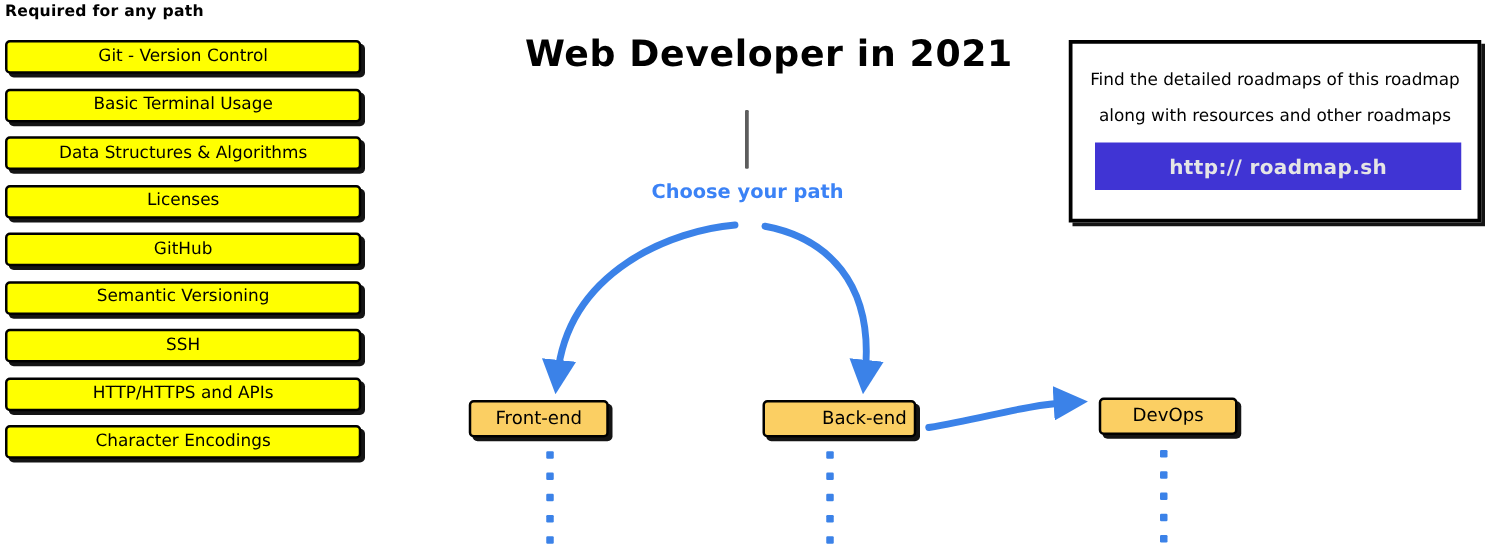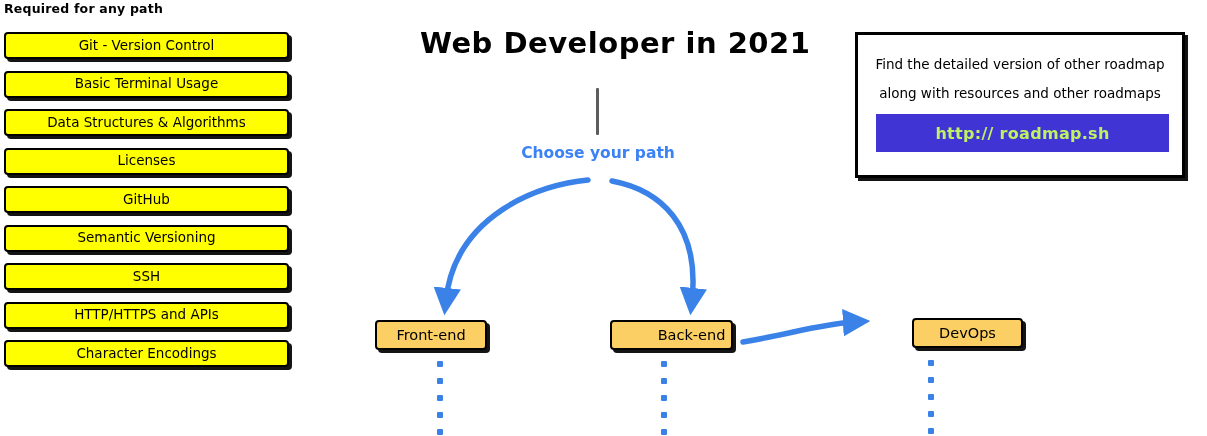--- a/index.html
+++ b/index.html
@@ -111,21 +111,21 @@
     box-sizing: border-box;
   }
   .path-node .node-label {
     font-size: 14.5px;
     color: #000000;
     line-height: 1;
     white-space: nowrap;
   }
   #node-frontend { left: 375px; top: 320px; width: 112px; }
   #node-backend  { left: 610px; top: 320px; width: 123px; padding-left: 40px; }
-  #node-devops   { left: 879px; top: 318px; width: 111px; margin-left: 33px; }
+  #node-devops   { left: 879px; top: 318px; width: 111px; }
 
   
   .dot-trail {
     position: absolute;
     width: 6px;
   }
   .dot-trail span {
     display: block;
     width: 6px;
     height: 6px;
@@ -169,21 +169,21 @@
     background: #4034d4;
     display: flex;
     align-items: center;
     justify-content: center;
     border: none;
     cursor: pointer;
   }
   #promo-button .promo-url {
     font-size: 16px;
     font-weight: bold;
-    color: #bef264;
+    color: #e5e5e5;
     letter-spacing: .3px;
     white-space: nowrap;
   }
 </style>
 </head>
 <body>
 
 <div id="required-header">Required for any path</div>
 
 <div id="required-list">
@@ -277,18 +277,18 @@
 
 <div id="trail-devops" class="dot-trail">
   <span></span>
   <span></span>
   <span></span>
   <span></span>
   <span></span>
 </div>
 
 <div id="promo-card">
-  <div id="promo-line1">Find the detailed version of other roadmap</div>
+  <div id="promo-line1">Find the detailed roadmaps of this roadmap</div>
   <div id="promo-line2">along with resources and other roadmaps</div>
   <div id="promo-button">
     <span class="promo-url">http:// roadmap.sh</span>
   </div>
 </div>
 
 </body></html>

